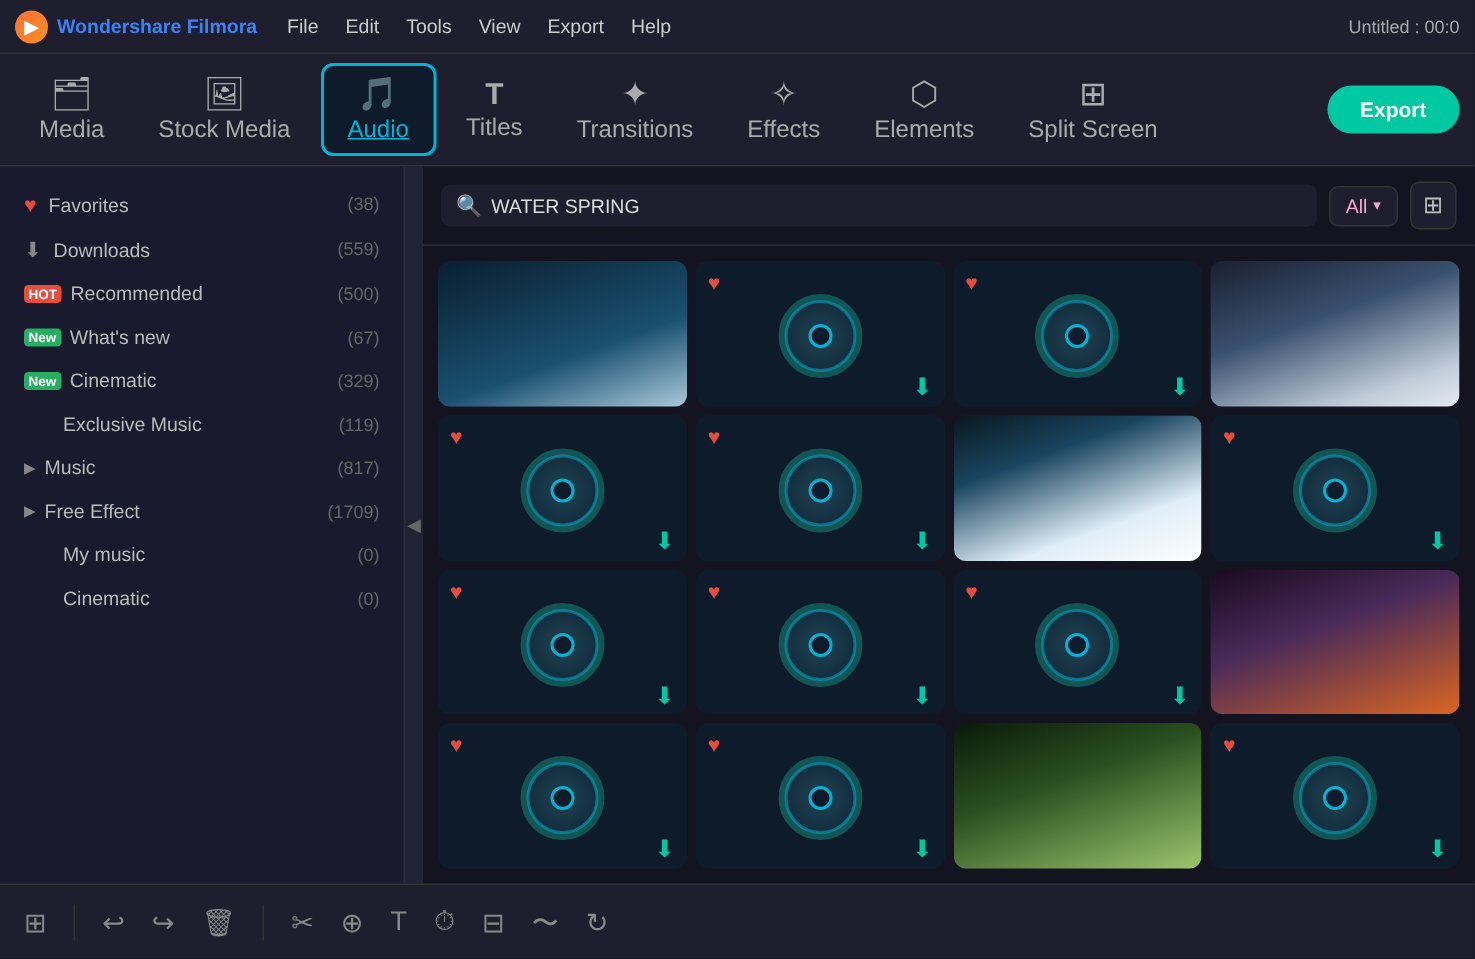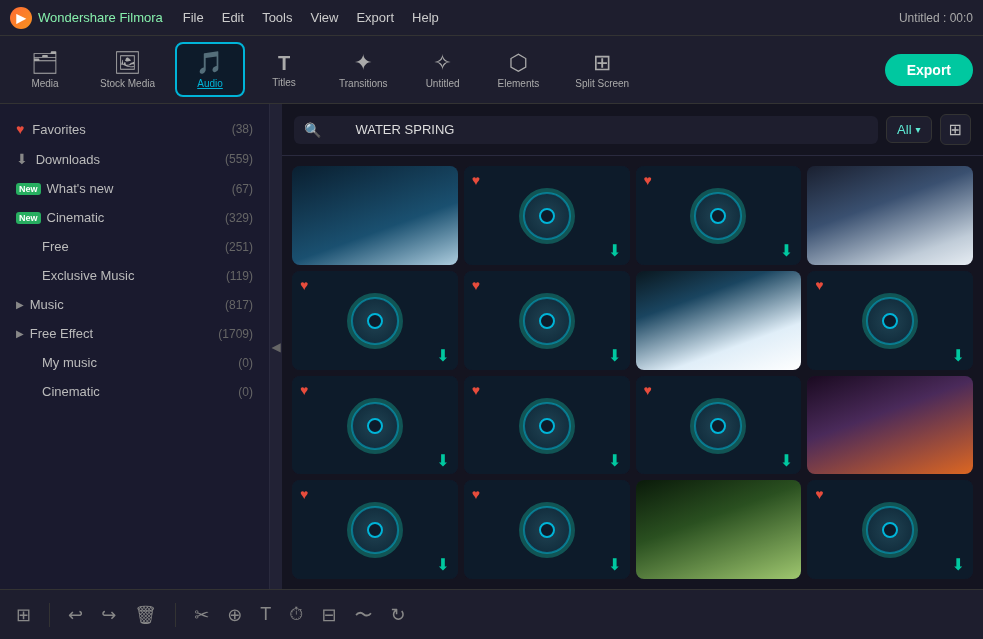--- a/index.html
+++ b/index.html
@@ -2,32 +2,32 @@
 <html><head>
   <meta charset="utf-8">
   <style>
     * { box-sizing: border-box; margin: 0; padding: 0; }
     body { font-family: 'Segoe UI', Arial, sans-serif; background: #1a1a2e; color: #ccc; width: 983px; height: 639px; overflow: hidden; display: flex; flex-direction: column; }
 
     
     .menu-bar { background: #1e1e2e; display: flex; align-items: center; padding: 0 10px; height: 36px; border-bottom: 1px solid #333; }
     .app-logo { display: flex; align-items: center; gap: 6px; margin-right: 20px; }
     .app-logo-icon { width: 22px; height: 22px; background: linear-gradient(135deg, #ff6b35, #f7931e); border-radius: 50%; display: flex; align-items: center; justify-content: center; font-size: 12px; color: white; font-weight: bold; }
-    .app-name { color: #86efac; font-size: 13px; font-weight: 400; }
+    .app-name { color: #3b82f6; font-size: 13px; font-weight: 700; }
     .menu-items { display: flex; gap: 18px; }
     .menu-item { color: #ccc; font-size: 13px; cursor: pointer; }
     .title-bar-right { margin-left: auto; color: #aaa; font-size: 12px; }
 
     
     .toolbar { background: #1e1e2e; display: flex; align-items: center; padding: 6px 10px; border-bottom: 1px solid #333; gap: 4px; }
     .toolbar-item { display: flex; flex-direction: column; align-items: center; padding: 6px 16px; border-radius: 8px; cursor: pointer; min-width: 70px; }
     .toolbar-item.active { background: #0d1b2a; border: 2px solid #00b4d8; }
     .toolbar-item .icon { font-size: 22px; margin-bottom: 2px; color: #aaa; }
     .toolbar-item.active .icon { color: #00b4d8; }
-    .toolbar-item .label { font-size: 10px; color: #aaa; }
+    .toolbar-item .label { font-size: 16px; color: #aaa; }
     .toolbar-item.active .label { color: #00b4d8; text-decoration: underline; }
     .toolbar-spacer { flex: 1; }
     .export-btn { background: #00c8a0; color: #fff; border: none; border-radius: 20px; padding: 8px 22px; font-size: 14px; font-weight: 600; cursor: pointer; }
 
     
     .main { display: flex; flex: 1; overflow: hidden; }
 
     
     .sidebar { width: 270px; background: #1a1a2e; border-right: 1px solid #2a2a3e; padding: 10px 0; overflow-y: auto; flex-shrink: 0; }
     .sidebar-item { display: flex; align-items: center; padding: 7px 16px; cursor: pointer; font-size: 13px; color: #bbb; }
@@ -38,23 +38,23 @@
     .sidebar-item .arrow { margin-right: 6px; font-size: 10px; color: #888; }
     .sidebar-collapse-panel { display: flex; width: 12px; align-items: center; justify-content: center; background: #222235; cursor: pointer; }
     .sidebar-collapse-panel span { color: #666; font-size: 12px; }
 
     
     .content { flex: 1; display: flex; flex-direction: column; background: #141420; overflow: hidden; }
 
     
     .search-bar { display: flex; align-items: center; padding: 10px 12px; gap: 8px; border-bottom: 1px solid #2a2a3e; }
     .search-input-wrap { flex: 1; display: flex; align-items: center; background: #1e1e2e; border-radius: 6px; padding: 6px 10px; gap: 6px; }
-    .search-input-wrap input { background: transparent; border: none; outline: none; color: #ddd; font-size: 13px; width: 100%; margin-left: 28px; }
+    .search-input-wrap input { background: transparent; border: none; outline: none; color: #ddd; font-size: 13px; width: 100%; }
     .search-icon { color: #666; font-size: 14px; }
-    .filter-select { display: flex; align-items: center; background: #1e1e2e; border: 1px solid #333; border-radius: 6px; padding: 5px 10px; gap: 4px; color: #5eead4; font-size: 13px; cursor: pointer; }
+    .filter-select { display: flex; align-items: center; background: #1e1e2e; border: 1px solid #333; border-radius: 6px; padding: 5px 10px; gap: 4px; color: #f9a8d4; font-size: 13px; cursor: pointer; }
     .grid-btn { background: #1e1e2e; border: 1px solid #333; border-radius: 6px; padding: 5px 8px; color: #bbb; cursor: pointer; font-size: 16px; }
 
     
     .audio-grid { display: grid; grid-template-columns: repeat(4, 1fr); gap: 6px; padding: 10px; overflow-y: auto; flex: 1; }
     .audio-card { background: #1a1a2e; border-radius: 8px; overflow: hidden; cursor: pointer; position: relative; }
     .audio-thumb { position: relative; width: 100%; height: 100px; display: flex; align-items: center; justify-content: center; overflow: hidden; background: #0d1b2a; }
     .audio-thumb .fav-heart { position: absolute; top: 6px; left: 8px; color: #e74c3c; font-size: 14px; }
     .audio-thumb .dl-arrow { position: absolute; bottom: 6px; right: 8px; color: #00c8a0; font-size: 14px; }
 
     
@@ -102,21 +102,21 @@
   <div class="toolbar-item">
     <span class="icon" style="font-size:20px;font-weight:bold;">T</span>
     <span class="label">Titles</span>
   </div>
   <div class="toolbar-item">
     <span class="icon">✦</span>
     <span class="label">Transitions</span>
   </div>
   <div class="toolbar-item">
     <span class="icon">✧</span>
-    <span class="label">Untitled</span>
+    <span class="label">Effects</span>
   </div>
   <div class="toolbar-item">
     <span class="icon">⬡</span>
     <span class="label">Elements</span>
   </div>
   <div class="toolbar-item">
     <span class="icon">⊞</span>
     <span class="label">Split Screen</span>
   </div>
   <div class="toolbar-spacer"></div>
@@ -130,33 +130,33 @@
       <span class="icon" style="color:#e74c3c;">♥</span>
       <span>Favorites</span>
       <span class="badge">(38)</span>
     </div>
     <div class="sidebar-item">
       <span class="icon">⬇</span>
       <span>Downloads</span>
       <span class="badge">(559)</span>
     </div>
     <div class="sidebar-item">
+      <span class="hot-badge">HOT</span>
+      <span>Recommended</span>
+      <span class="badge">(500)</span>
+    </div>
+    <div class="sidebar-item">
       <span class="new-badge">New</span>
       <span>What's new</span>
       <span class="badge">(67)</span>
     </div>
     <div class="sidebar-item">
       <span class="new-badge">New</span>
       <span>Cinematic</span>
       <span class="badge">(329)</span>
-    </div>
-    <div class="sidebar-item">
-      <span style="margin-right:26px;"></span>
-      <span>Free</span>
-      <span class="badge">(251)</span>
     </div>
     <div class="sidebar-item">
       <span style="margin-right:26px;"></span>
       <span>Exclusive Music</span>
       <span class="badge">(119)</span>
     </div>
     <div class="sidebar-item">
       <span class="arrow">▶</span>
       <span>Music</span>
       <span class="badge">(817)</span>

